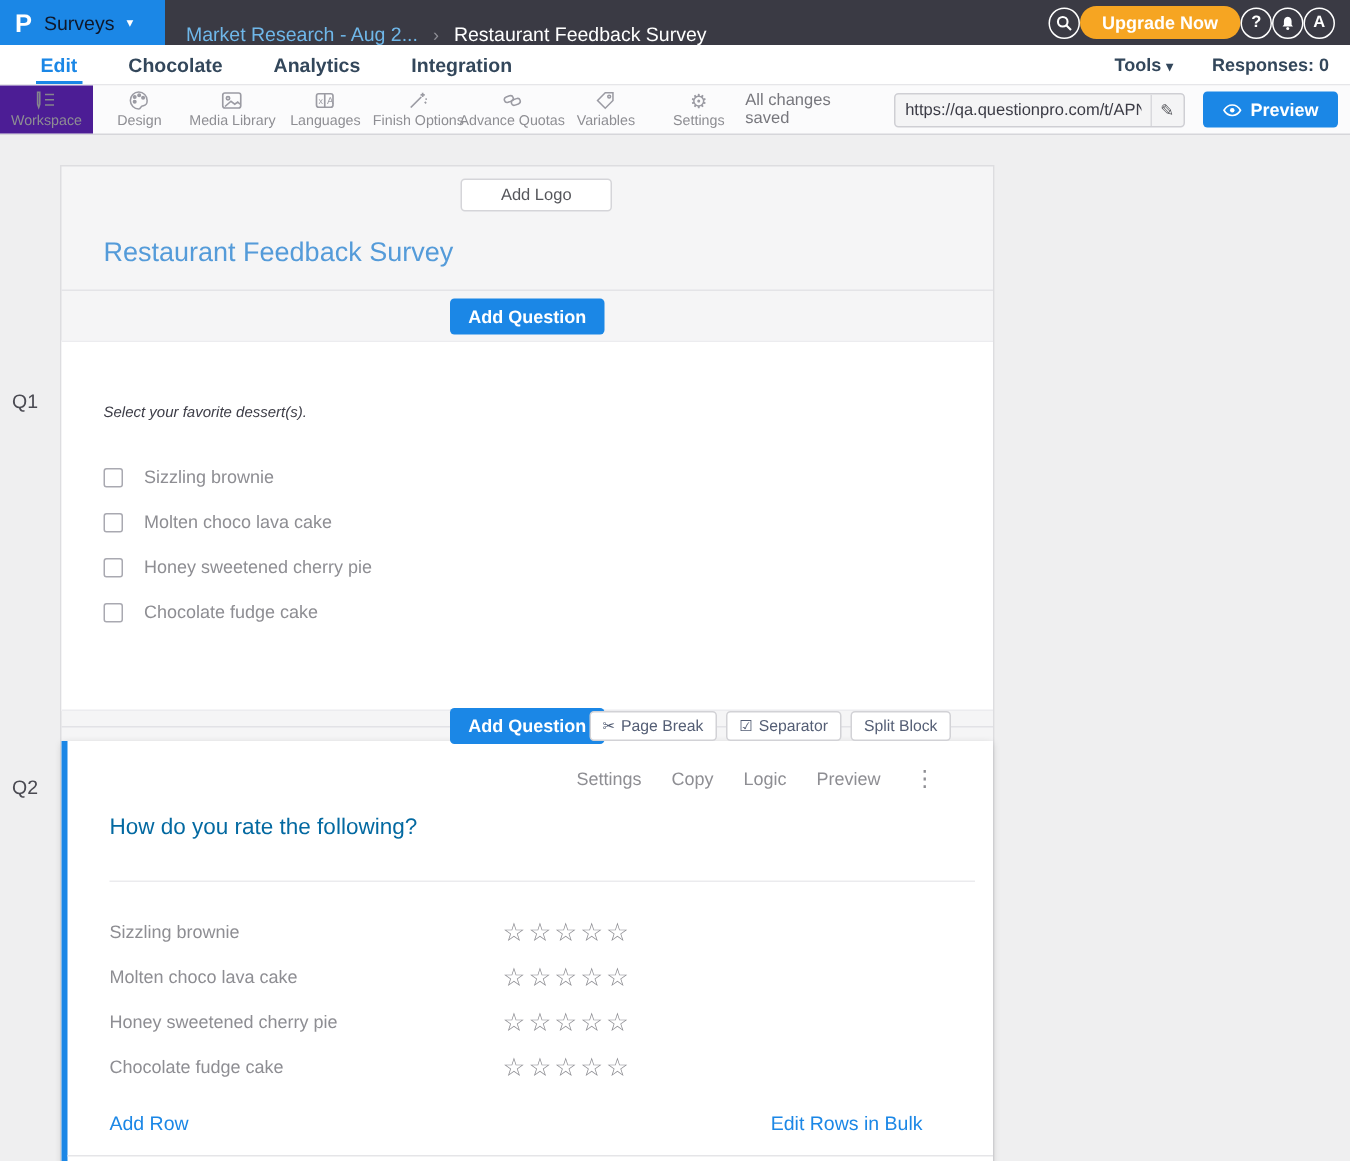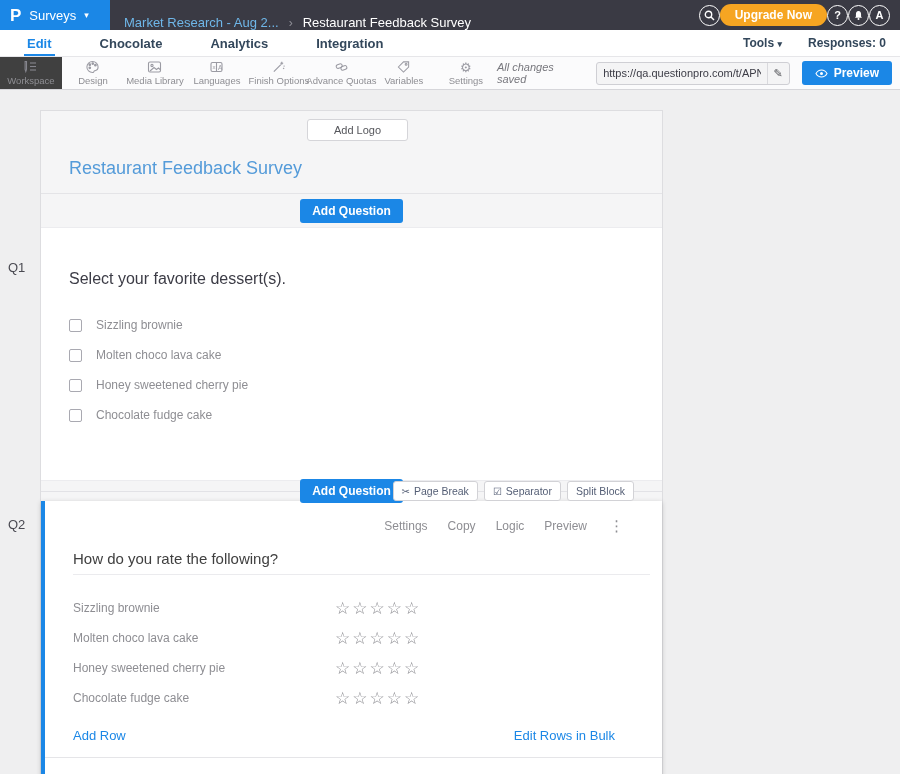--- a/index.html
+++ b/index.html
@@ -4,57 +4,57 @@
 <style>
   * { margin:0; padding:0; box-sizing:border-box; }
   html,body { width:900px; height:774px; overflow:hidden; background:#efeff0;
     font-family:"Liberation Sans", sans-serif; }
 
   
   .topbar { height:30px; background:#3a3a44; display:flex; align-items:stretch; }
   .logo-area { background:#1b87e6; width:110px; display:flex; align-items:center;
     padding:0 10px; gap:8px; cursor:pointer; }
   .logo-p { color:#fff; font-weight:700; font-size:17px; line-height:1; }
-  .surveys-label { color:#ffffff; font-size:13px; }
+  .surveys-label { color:#0f172a; font-size:13px; }
   .chev { color:#fff; font-size:9px; }
   .breadcrumb { display:flex; align-items:flex-end; gap:10px; margin-left:14px; }
   .crumb-parent { color:#6fb7e9; font-size:13px; cursor:pointer; }
   .crumb-sep { color:#8e8e96; font-size:12px; }
   .crumb-current { color:#ffffff; font-size:13px; }
   .topbar-right { margin-left:auto; display:flex; align-items:center; gap:0; padding-right:10px; }
   .circle-btn { width:21px; height:21px; border:1.5px solid #fff; border-radius:50%;
     display:flex; align-items:center; justify-content:center; color:#fff;
     font-size:11px; font-weight:700; cursor:pointer; flex:0 0 auto; }
   .upgrade-btn { background:#f6a522; color:#fff; font-size:12px; font-weight:700;
     border:none; border-radius:12px; padding:4px 15px; cursor:pointer; }
 
   
   .navbar { height:27px; background:#fff; border-bottom:1px solid #e6e6e9;
     display:flex; align-items:stretch; padding-left:10px; }
-  .nav-tabs { display:flex; gap:14px; }
+  .nav-tabs { display:flex; gap:0; }
   .nav-tab { display:flex; align-items:center; padding:0 17px; font-size:13px;
     font-weight:700; color:#33475b; cursor:pointer; position:relative; }
   .nav-tab.active { color:#1b87e6; }
   .nav-tab.active::after { content:""; position:absolute; left:14px; right:14px; bottom:0;
     height:2px; background:#1b87e6; }
   .nav-right { margin-left:auto; display:flex; align-items:center; gap:26px; padding-right:14px; }
   .nav-right .item { font-size:12px; font-weight:700; color:#33475b; cursor:pointer; }
   .nav-right .chev2 { font-size:9px; color:#33475b; }
 
   
   .toolbar { height:33px; background:#fbfbfc; border-bottom:1px solid #d6d6da;
     display:flex; align-items:stretch; }
   .tool-item { width:63px; display:flex; flex-direction:column; align-items:center;
     justify-content:center; gap:1px; cursor:pointer; }
-  .tool-item.active { background:#404040; }
+  .tool-item.active { background:#4c1d95; }
   .tool-item svg { display:block; }
   .tool-item .glyph { font-size:13px; line-height:13px; color:#9b9ba3; }
   .tool-label { font-size:9.5px; color:#8e8e93; white-space:nowrap; }
   .toolbar-right { margin-left:auto; display:flex; align-items:center; gap:12px; padding-right:8px; }
-  .saved-status { font-style:italic; font-size:11px; color:#77777d; }
+  .saved-status { font-size:11px; color:#77777d; }
   .url-box { display:flex; align-items:center; width:198px; height:23px; background:#f4f4f5;
     border:1px solid #cfcfd4; border-radius:3px; overflow:hidden; }
   .url-input { border:none; background:transparent; outline:none; font-size:11px;
     color:#3c3c46; padding:0 6px; flex:1; min-width:0; font-family:"Liberation Sans",sans-serif; }
   .url-edit { width:22px; height:100%; display:flex; align-items:center; justify-content:center;
     border-left:1px solid #d9d9dd; color:#55565b; font-size:11px; cursor:pointer; }
   .preview-btn { display:flex; align-items:center; gap:6px; background:#1b87e6; color:#fff;
     border:none; border-radius:3px; height:24px; padding:0 13px; font-size:12px;
     font-weight:700; cursor:pointer; }
 
@@ -72,21 +72,21 @@
   .add-logo-btn { background:#fff; border:1px solid #d5d5d9; border-radius:3px;
     font-size:11px; color:#55565b; padding:4px 26px; cursor:pointer;margin-left:12px; }
   .survey-title { font-size:18px; color:#549bd9; padding:17px 28px 14px; }
   .header-divider { border-bottom:1px solid #e4e4e7; }
 
   .add-q-row-first { height:33px; display:flex; align-items:center; justify-content:center; }
   .add-q-btn { background:#1b87e6; color:#fff; border:none; border-radius:3px;
     font-size:12px; font-weight:700; padding:5px 12px; cursor:pointer; position:relative; z-index:2; }
 
   .q1-block { background:#fff; border-top:1px solid #ececef; border-bottom:1px solid #ececef; }
-  .q-text { font-size:16px; color:#3c3c46; padding:42px 28px 2px; }
+  .q-text { font-size:10px; color:#3c3c46; padding:42px 28px 2px;font-style:italic; }
   .opt-list { padding:12px 28px 42px; }
   .opt-row { display:flex; align-items:center; height:14px; margin:16px 0; }
   .cbx { width:13px; height:13px; border:1px solid #a9a9b1; border-radius:2px;
     background:#fff; cursor:pointer; flex:0 0 auto; }
   .opt-label { font-size:12px; color:#8e8e93; margin-left:14px; }
 
   .divider-row { position:relative; display:flex; align-items:center; }
   .divider-row.top { height:20px; }
   .divider-row::before { content:""; position:absolute; left:0; right:0; top:50%;
     border-top:1px solid #e2e2e6; }
@@ -97,21 +97,21 @@
     padding:3px 8px; cursor:pointer; white-space:nowrap; }
   .mini-btn .mi { font-size:10px; color:#545e75; }
 
   .q2-block { background:#fff; border-left:4px solid #1b87e6;
     box-shadow:0 1px 5px rgba(0,0,0,.18); position:relative; }
   .q2-inner { padding:16px 0 0 28px; }
   .q2-actions { display:flex; justify-content:flex-end; align-items:center; gap:20px;
     padding-right:38px; }
   .q2-action { font-size:12px; color:#8e8e93; cursor:pointer; }
   .kebab { font-size:15px; color:#8e8e93; cursor:pointer; margin-left:2px; }
-  .q2-title { font-size:15px; color:#404040; margin-top:15px; padding-bottom:7px;
+  .q2-title { font-size:15px; color:#0369a1; margin-top:15px; padding-bottom:27px;
     border-bottom:1px solid #ebebee; margin-right:12px; cursor:text; }
   .rating-rows { padding-top:18px; }
   .rating-row { display:flex; align-items:center; height:30px; }
   .rating-label { width:262px; font-size:12px; color:#8e8e93; }
   .stars { display:flex; gap:2px; }
   .star { font-size:17px; line-height:17px; color:#8e8e93; cursor:pointer; }
   .row-links { display:flex; justify-content:space-between; align-items:center;
     margin-top:14px; height:16px; padding-right:47px; margin-bottom:14px; }
   .link-blue { font-size:13px; color:#1b87e6; cursor:pointer; }
   .q2-footer { border-top:1px solid #e5e5e8; height:44px; display:flex; align-items:center;

